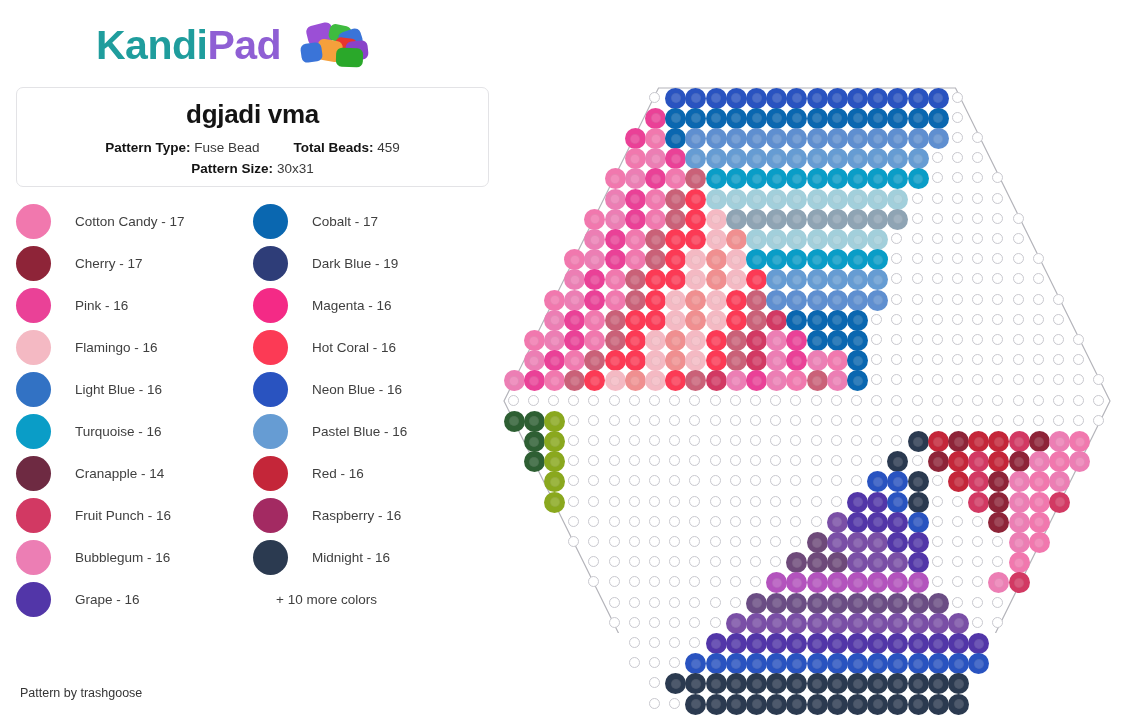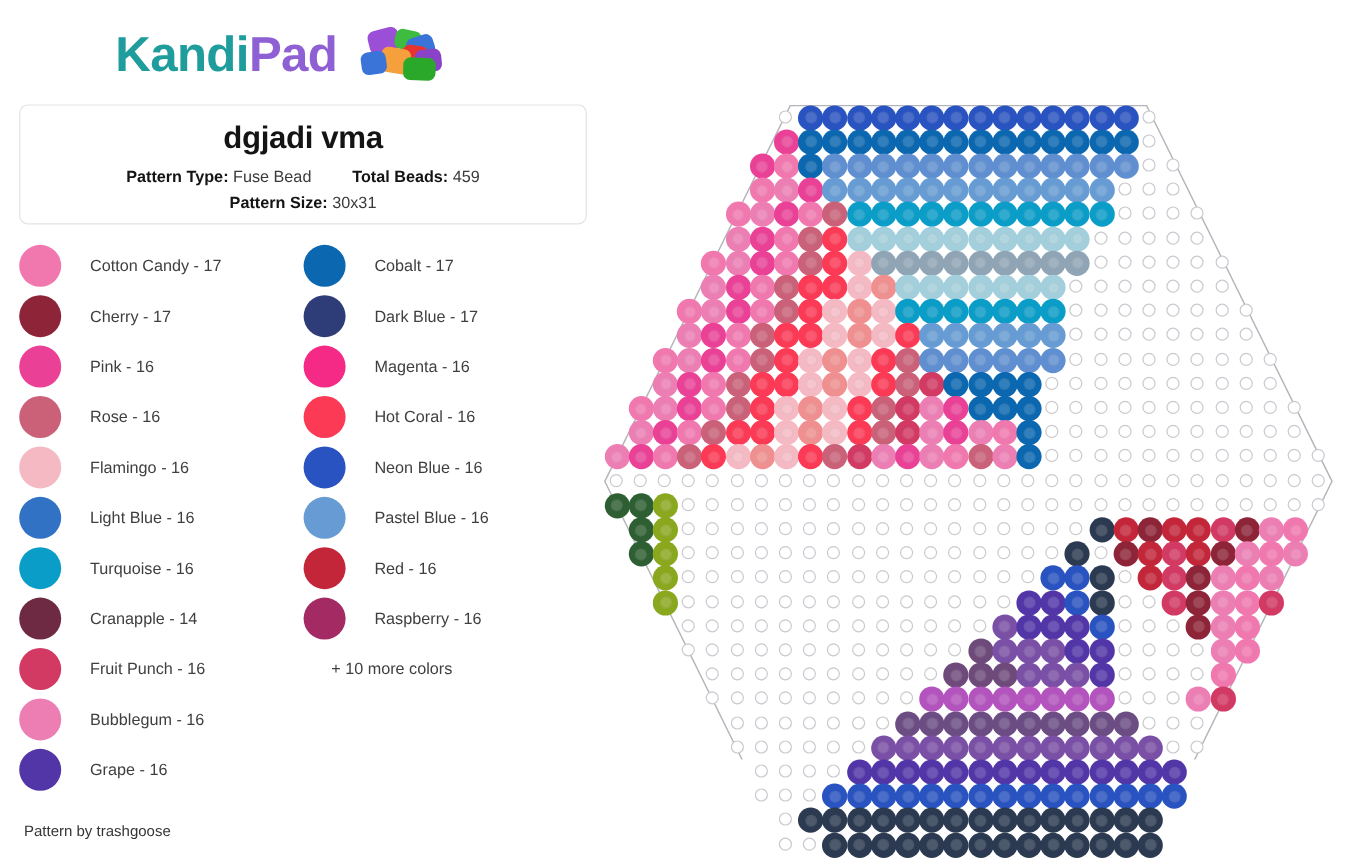--- a/index.html
+++ b/index.html
@@ -136,24 +136,20 @@
             </div>
             <div class="legend-item">
               <div class="swatch" style="background: rgb(142, 36, 56);"></div>
               <div class="legend-label">Cherry - 17</div>
             </div>
             <div class="legend-item">
               <div class="swatch" style="background: rgb(234, 65, 151);"></div>
               <div class="legend-label">Pink - 16</div>
             </div>
             <div class="legend-item">
-              <div class="swatch" style="background: rgb(202, 97, 120);"></div>
-              <div class="legend-label">Rose - 16</div>
-            </div>
-            <div class="legend-item">
               <div class="swatch" style="background: rgb(244, 185, 195);"></div>
               <div class="legend-label">Flamingo - 16</div>
             </div>
             <div class="legend-item">
               <div class="swatch" style="background: rgb(50, 114, 196);"></div>
               <div class="legend-label">Light Blue - 16</div>
             </div>
             <div class="legend-item">
               <div class="swatch" style="background: rgb(10, 157, 199);"></div>
               <div class="legend-label">Turquoise - 16</div>
@@ -175,21 +171,21 @@
               <div class="legend-label">Grape - 16</div>
             </div>
           </div>
         <div class="legend-col" id="legend-right">
             <div class="legend-item">
               <div class="swatch" style="background: rgb(10, 103, 176);"></div>
               <div class="legend-label">Cobalt - 17</div>
             </div>
             <div class="legend-item">
               <div class="swatch" style="background: rgb(46, 61, 120);"></div>
-              <div class="legend-label">Dark Blue - 17</div>
+              <div class="legend-label">Dark Blue - 19</div>
             </div>
             <div class="legend-item">
               <div class="swatch" style="background: rgb(244, 42, 134);"></div>
               <div class="legend-label">Magenta - 16</div>
             </div>
             <div class="legend-item">
               <div class="swatch" style="background: rgb(252, 58, 85);"></div>
               <div class="legend-label">Hot Coral - 16</div>
             </div>
             <div class="legend-item">
@@ -200,20 +196,24 @@
               <div class="swatch" style="background: rgb(102, 156, 211);"></div>
               <div class="legend-label">Pastel Blue - 16</div>
             </div>
             <div class="legend-item">
               <div class="swatch" style="background: rgb(196, 38, 57);"></div>
               <div class="legend-label">Red - 16</div>
             </div>
             <div class="legend-item">
               <div class="swatch" style="background: rgb(163, 42, 98);"></div>
               <div class="legend-label">Raspberry - 16</div>
+            </div>
+            <div class="legend-item">
+              <div class="swatch" style="background: rgb(43, 58, 80);"></div>
+              <div class="legend-label">Midnight - 16</div>
             </div>
             <div class="more-colors">
               <span>+ 10 more colors</span>
             </div>
           </div>
       </div>
     </div>
   </div>
 
   <div class="board-wrap">

